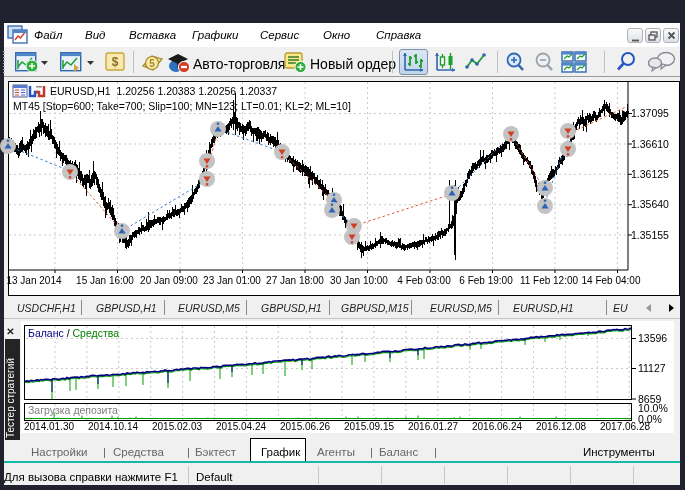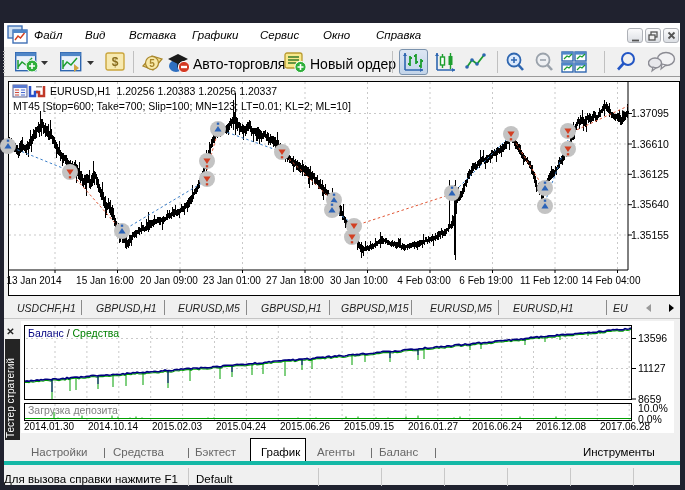--- a/index.html
+++ b/index.html
@@ -18,21 +18,21 @@
 #toolbar { left:4px; top:47px; width:676px; height:30px; background:#f0f0f0; border-bottom:1px solid #9a9a9a; }
 .sep { position:absolute; top:4px; width:1px; height:22px; background:#c0c0c0; }
 .tbt { position:absolute; top:9px; font-size:14px; color:#000; }
 #chartwin { left:8px; top:81px; width:672px; height:215px; background:#fff; border:1.5px solid #000; }
 #symtabs { left:4px; top:297px; width:676px; height:22px; background:#f0f0f0; border-bottom:1px solid #c5c5c5; font-size:10.5px; color:#222; }
 .st { position:absolute; top:5px;font-style:italic; }
 .stsep { position:absolute; top:3px; width:1px; height:15px; background:#8a8a8a; }
 #tester { left:4px; top:319px; width:676px; height:141px; background:#f0f0f0; }
 #bottabs { left:4px; top:440px; width:676px; height:25px; background:#f0f0f0; font-size:11.5px; color:#666; }
 .bt { position:absolute; top:6px; }
-#statusbar { left:4px; top:461px; width:676px; height:24px; background:#f0f0f0; border-top:4px solid #14b8a6; font-size:11.5px; color:#000; }
+#statusbar { left:4px; top:461px; width:676px; height:24px; background:#f0f0f0; border-top:2px solid #14b8a6; font-size:11.5px; color:#000; }
 .ssep { position:absolute; top:3px; width:1px; height:18px; background:#c8c8c8; }
 </style></head>
 <body>
 <div id="win">
 
 
 <div id="menubar" class="abs">
   <svg class="abs" style="left:3px;top:2px" width="22" height="20" viewBox="0 0 22 20">
     <rect x="1" y="1" width="14" height="12" fill="#cfe0f2" stroke="#3f6fb5" stroke-width="1.4"></rect>
     <rect x="6" y="5" width="14" height="13" fill="#fff" stroke="#3f6fb5" stroke-width="1.4"></rect>

